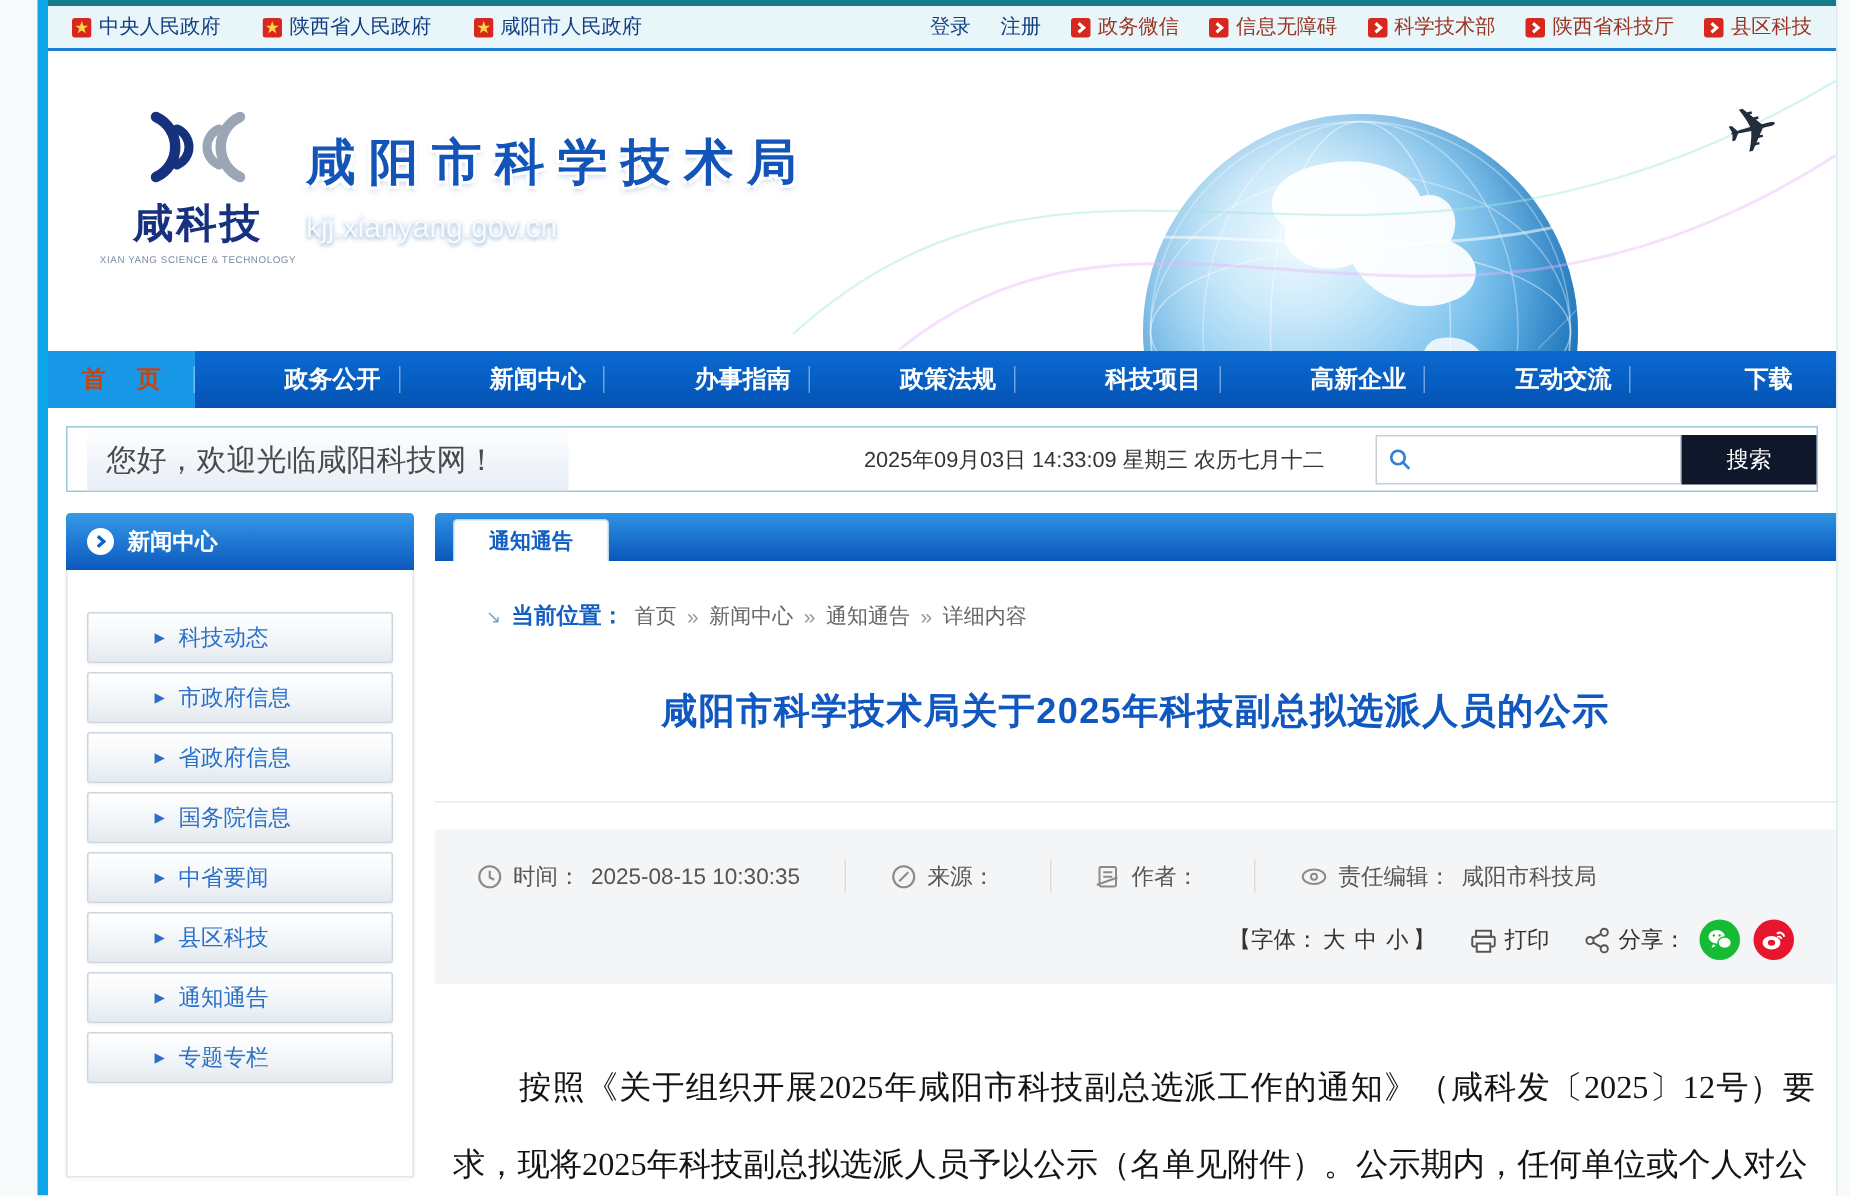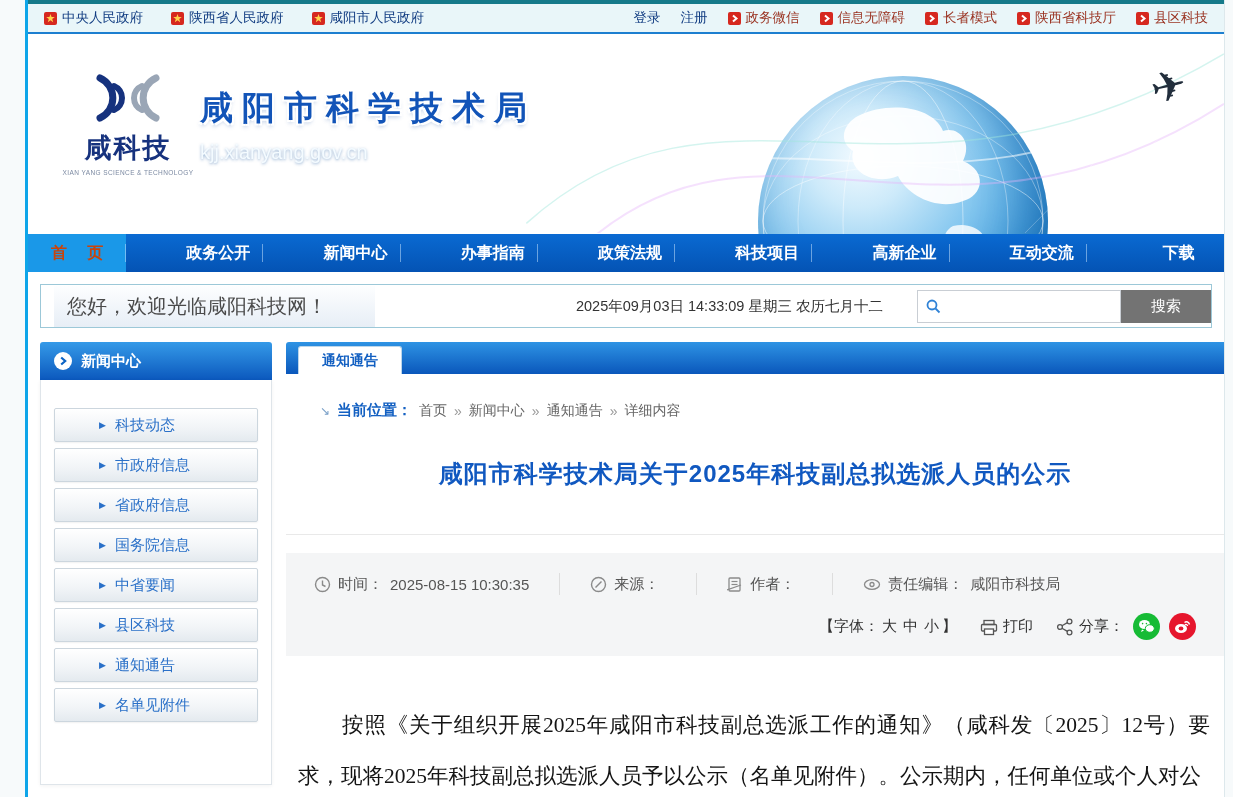--- a/index.html
+++ b/index.html
@@ -1,19 +1,19 @@
 <!DOCTYPE html>
 <html><head>
 <meta charset="utf-8">
 <style>
   * { box-sizing: border-box; margin: 0; padding: 0; }
   html,body { width:1233px; height:797px; overflow:hidden; background:#f7fafb;
     font-family:"Liberation Sans", sans-serif; }
   .container { margin-left:25px; width:1200px; height:797px; background:#fff;
-    border-left:3px solid #0ea5e9; border-right:1px solid #dde8ec; overflow:hidden; }
+    border-left:7px solid #0ea5e9; border-right:1px solid #dde8ec; overflow:hidden; }
 
   
   .topbar { border-top:4px solid #157a8a; border-bottom:2px solid #1d7fd0;
     background:#e9f6f9; height:34px; display:flex; align-items:center; padding:0 16px;
     font-size:13.5px; }
   .gov-links { display:flex; gap:28px; }
   .gov-link { display:flex; align-items:center; gap:5px; color:#123d82; cursor:pointer; }
   .topbar-right { margin-left:auto; display:flex; align-items:center; gap:20px; }
   .auth-link { color:#123d82; cursor:pointer; }
   .quick-link { display:flex; align-items:center; gap:5px; color:#9a3322; cursor:pointer; }
@@ -50,21 +50,21 @@
   
   .infobar { margin:12px 12px 0; border:1px solid #9cc8d8; height:44px; background:#fff;
     display:flex; align-items:center; }
   .welcome { margin-left:13px; padding:7px 48px 7px 13px; font-size:20px; color:#4a4a4a;
     background:linear-gradient(#fdfeff,#e7eef6); }
   .datetime { margin-left:auto; margin-right:34px; font-size:14.5px; color:#333; }
   .searchbox { display:flex; height:33px; margin-right:0; }
   .search-input-wrap { display:flex; align-items:center; width:204px; border:1px solid #c9ced4;
     background:#fff; padding-left:8px; gap:6px; }
   .search-input-wrap input { border:none; outline:none; width:160px; font-size:14px; }
-  .search-btn { width:90px; background:#737373; color:#fff; font-size:15px; border:none;
+  .search-btn { width:90px; background:#0f172a; color:#fff; font-size:15px; border:none;
     cursor:pointer; }
 
   
   .main { display:flex; padding:14px 0 0 12px; }
 
   .sidebar { width:232px; flex-shrink:0; }
   .side-header { height:38px; border-radius:3px 3px 0 0; padding-left:14px; gap:9px;
     background:linear-gradient(#359ae8,#0b58bd); display:flex; align-items:center;
     color:#fff; font-weight:bold; font-size:15px; }
   .circle-icon { width:18px; height:18px; border-radius:50%; background:#fff; display:inline-flex;
@@ -155,21 +155,21 @@
             </svg>
           </span>
         <span>信息无障碍</span>
       </span>
       <span class="quick-link">
         <span class="qicon">
             <svg width="9" height="9" viewBox="0 0 9 9">
               <path d="M3,1.5 L6.5,4.5 L3,7.5" stroke="#fff" stroke-width="2" fill="none"></path>
             </svg>
           </span>
-        <span>长者模式</span>
+        <span>科学技术部</span>
       </span>
       <span class="quick-link">
         <span class="qicon">
             <svg width="9" height="9" viewBox="0 0 9 9">
               <path d="M3,1.5 L6.5,4.5 L3,7.5" stroke="#fff" stroke-width="2" fill="none"></path>
             </svg>
           </span>
         <span>陕西省科技厅</span>
       </span>
       <span class="quick-link">
@@ -283,21 +283,21 @@
         <div class="side-item">
             <span class="bullet">▶</span>
             <span>县区科技</span>
           </div>
         <div class="side-item">
             <span class="bullet">▶</span>
             <span>通知通告</span>
           </div>
         <div class="side-item">
             <span class="bullet">▶</span>
-            <span>名单见附件</span>
+            <span>专题专栏</span>
           </div>
       </div>
     </div>
 
     <div class="content">
       <div class="tab-bar">
         <div class="tab">通知通告</div>
       </div>
 
       <div class="breadcrumb">

